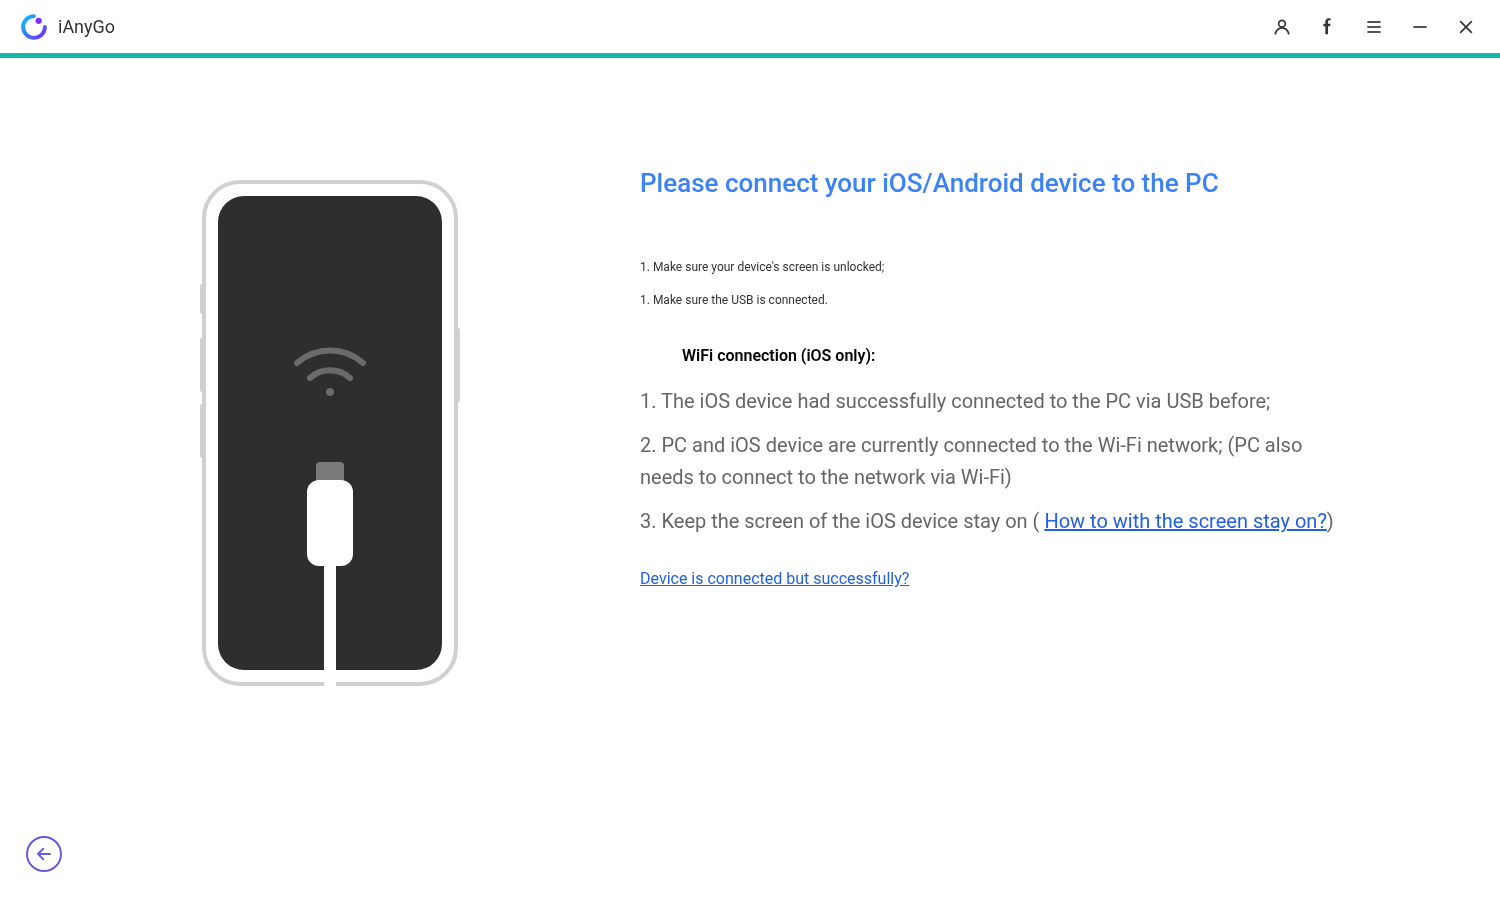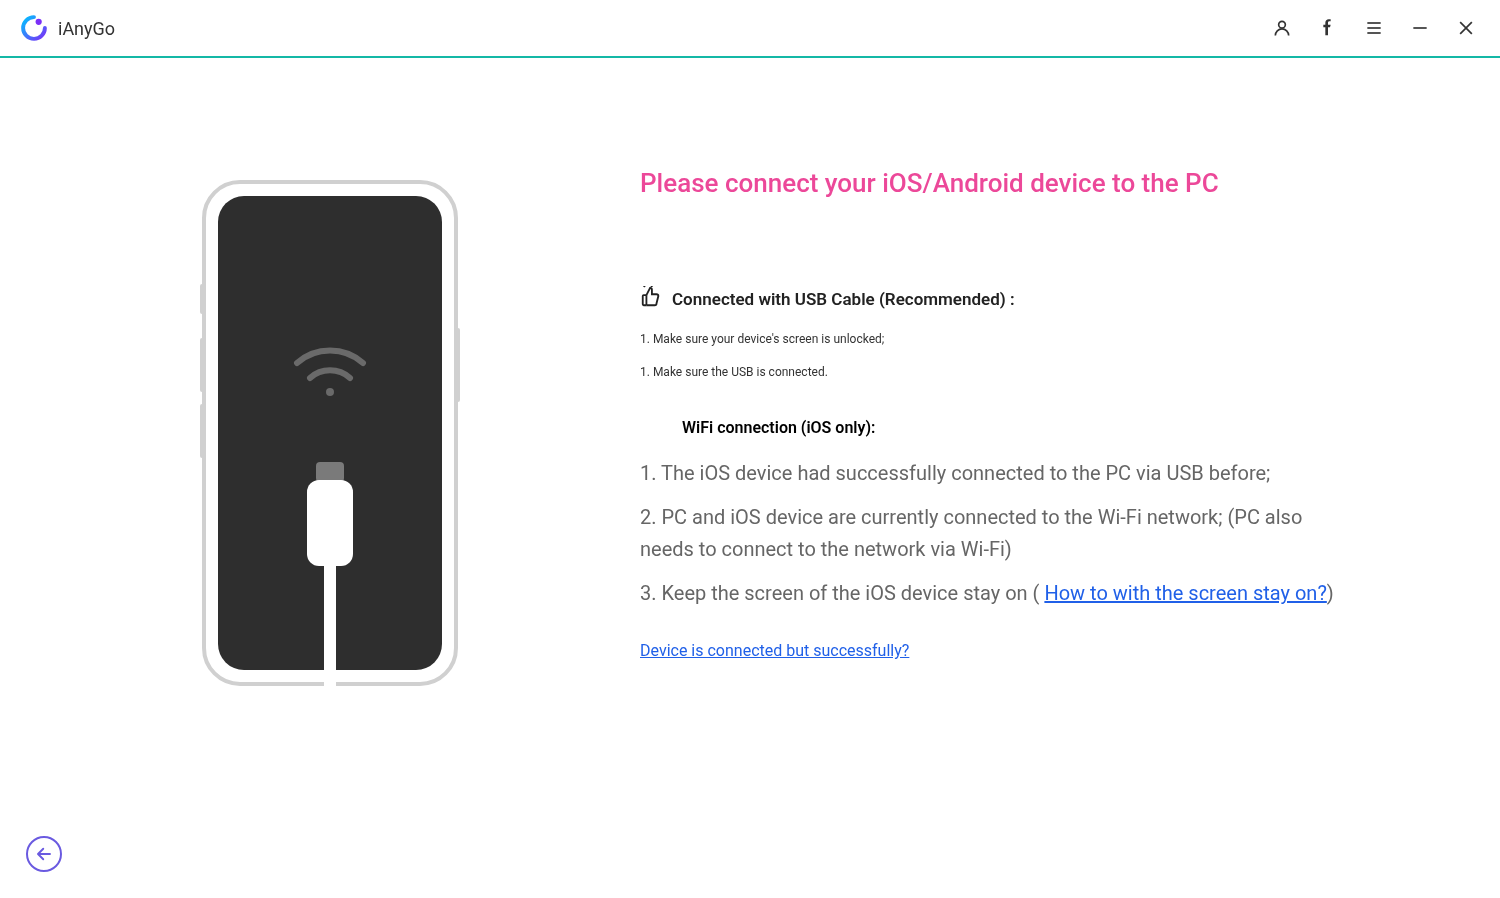--- a/index.html
+++ b/index.html
@@ -9,40 +9,40 @@
       width: 1500px;
       height: 898px;
       position: relative;
       overflow: hidden;
     }
     .titlebar {
       display: flex;
       justify-content: space-between;
       align-items: center;
       padding: 14px 24px 14px 20px;
-      border-bottom: 2px solid #14b8a6;
+      border-bottom: 5px solid #14b8a6;
       height: 58px;
     }
     .brand { display: flex; align-items: center; gap: 10px; }
     .brand-logo { width: 28px; height: 28px; }
     .brand-name { font-size: 18px; color: #333; font-weight: 400; }
     .titlebar-controls { display: flex; align-items: center; gap: 26px; }
     .titlebar-controls .ctl { color: #333; cursor: pointer; display: flex; align-items: center; justify-content: center; }
     .content {
       display: flex;
       padding: 110px 140px 0 200px;
       gap: 180px;
     }
     .phone-wrap { flex-shrink: 0; margin-top: 10px; }
     .instructions { flex: 1; max-width: 720px; }
     .inst-title {
       font-size: 26px;
       font-weight: 500;
-      color: #ec4899;
-      margin-bottom: 88px;
+      color: #3b82f6;
+      margin-bottom: 60px;
     }
     .sec-header {
       display: flex;
       align-items: center;
       gap: 10px;
       margin-bottom: 18px;
     }
     .sec-header-text {
       font-weight: 600;
       font-size: 17px;
@@ -160,33 +160,20 @@
         <rect x="116" y="284" width="28" height="20" rx="4" fill="#7a7a7a"></rect>
         <rect x="107" y="302" width="46" height="86" rx="12" fill="#fff"></rect>
         <rect x="124" y="388" width="12" height="120" fill="#fff"></rect>
       </g>
     </svg>
   </div>
 
   <div class="instructions">
     <h1 class="inst-title">Please connect your iOS/Android device to the PC</h1>
 
-    <div class="sec-header">
-      <span>
-        <svg width="22" height="22" viewBox="0 0 24 24" fill="none" stroke="#222" stroke-width="2">
-          <path d="M7 10v11"></path>
-            <path d="M7 21H4a1 1 0 0 1-1-1v-9a1 1 0 0 1 1-1h3"></path>
-          <path d="M7 10l4-8a2 2 0 0 1 2 2v5h5a2 2 0 0 1 2 2l-2 8a2 2 0 0 1-2 2H7"></path>
-          <line x1="4" y1="1" x2="6" y2="-1" stroke="#222"></line>
-            <line x1="9" y1="-2" x2="9" y2="0" stroke="#222"></line>
-            <line x1="14" y1="-1" x2="12" y2="1" stroke="#222"></line>
-        </svg>
-      </span>
-      <span class="sec-header-text">Connected with USB Cable (Recommended) :</span>
-    </div>
     <div class="inst-list">
       <p>1. Make sure your device's screen is unlocked;</p>
       <p>1. Make sure the USB is connected.</p>
     </div>
 
     <div class="sec2-header">WiFi connection (iOS only):</div>
     <div class="gray-list">
       <p>1. The iOS device had successfully connected to the PC via USB before;</p>
       <p>2. PC and iOS device are currently connected to the Wi-Fi network; (PC also needs to connect to the network via Wi-Fi)</p>
       <p>

